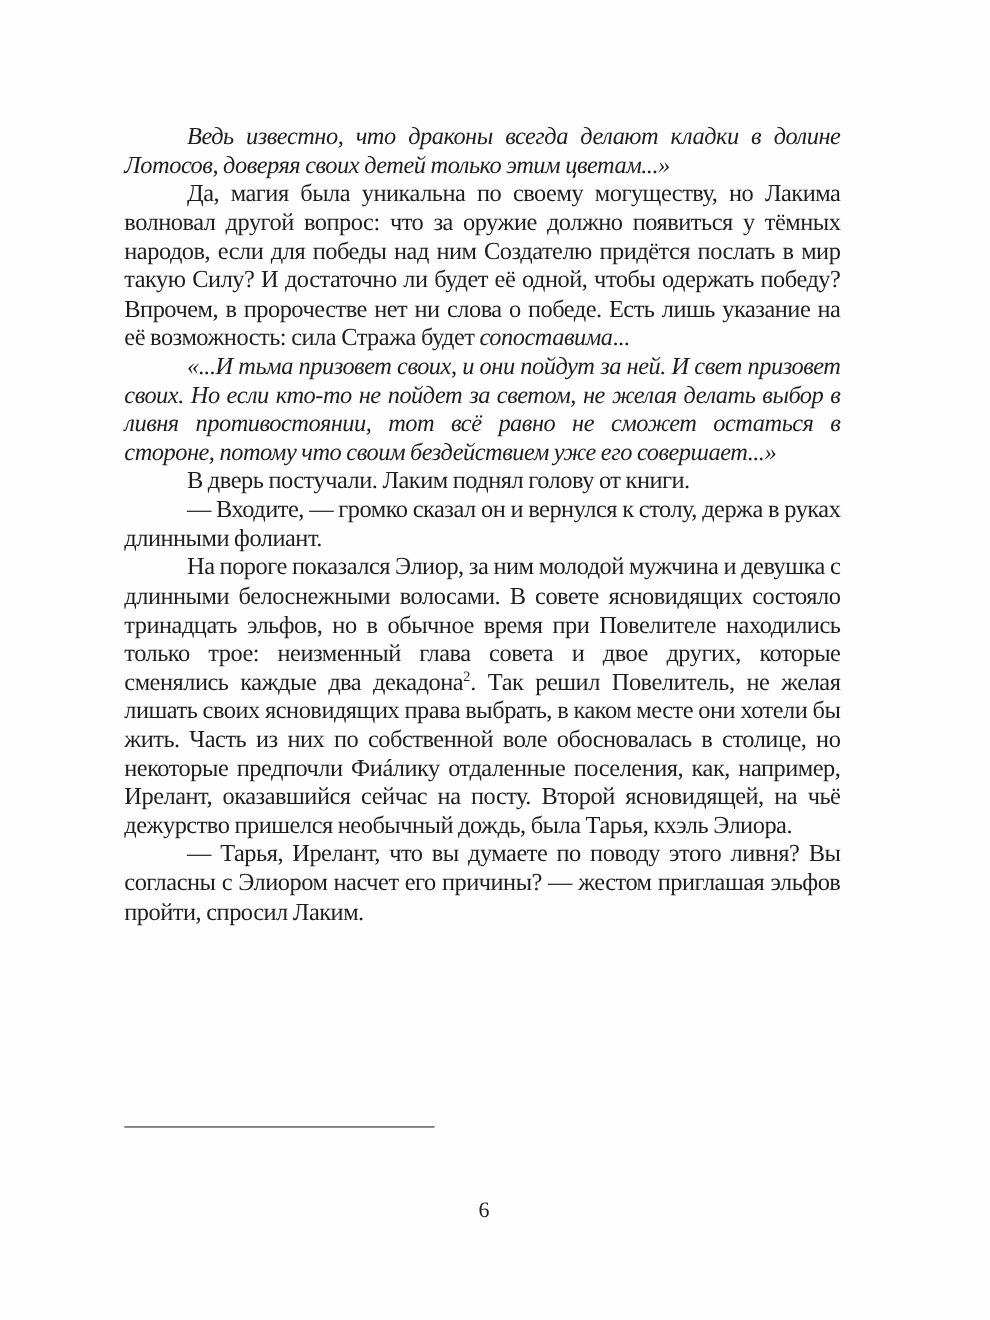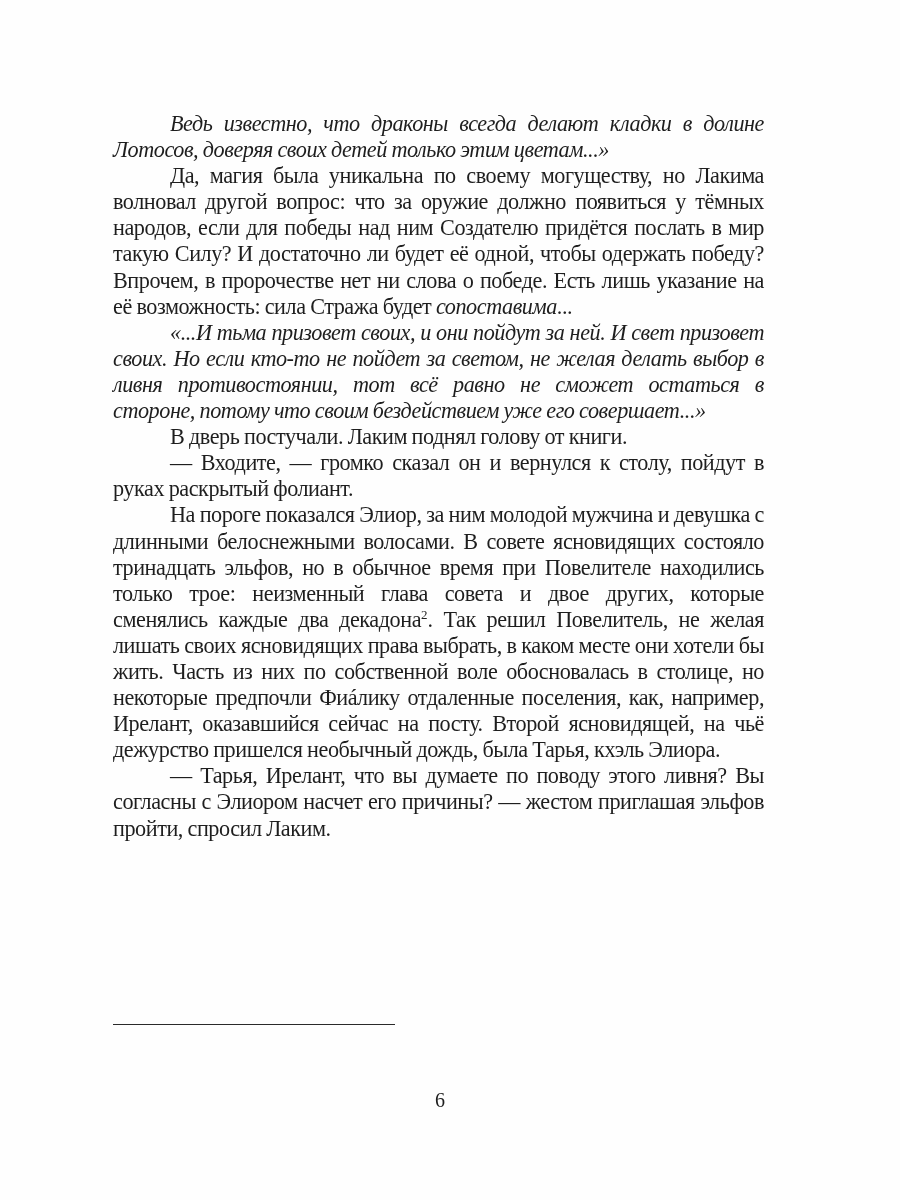--- a/index.html
+++ b/index.html
@@ -98,21 +98,21 @@
 
     <p class="para italic">
       <span>«...И тьма призовет своих, и они пойдут за ней. И свет призовет своих. Но если кто-то не пойдет за светом, не желая делать выбор в ливня противостоянии, тот всё равно не сможет остаться в стороне, потому что своим бездействием уже его совершает...»</span>
     </p>
 
     <p class="para">
       <span>В дверь постучали. Лаким поднял голову от книги.</span>
     </p>
 
     <p class="para">
-      <span>— Входите, — громко сказал он и вернулся к столу, пойдут в руках раскрытый фолиант.</span>
+      <span>— Входите, — громко сказал он и вернулся к столу, держа в руках длинными фолиант.</span>
     </p>
 
     <p class="para">
       <span>На пороге показался Элиор, за ним молодой мужчина и девушка с длинными белоснежными волосами. В совете ясновидящих состояло тринадцать эльфов, но в обычное время при Повелителе находились только трое: неизменный глава совета и двое других, которые сменялись каждые два декадона</span><sup class="fnref">2</sup><span>. Так решил Повелитель, не желая лишать своих ясновидящих права выбрать, в каком месте они хотели бы жить. Часть из них по собственной воле обосновалась в столице, но некоторые предпочли Фиáлику отдаленные поселения, как, например, Ирелант, оказавшийся сейчас на посту. Второй ясновидящей, на чьё дежурство пришелся необычный дождь, была Тарья, кхэль Элиора.</span>
     </p>
 
     <p class="para">
       <span>— Тарья, Ирелант, что вы думаете по поводу этого ливня? Вы согласны с Элиором насчет его причины? — жестом приглашая эльфов пройти, спросил Лаким.</span>
     </p>
 

